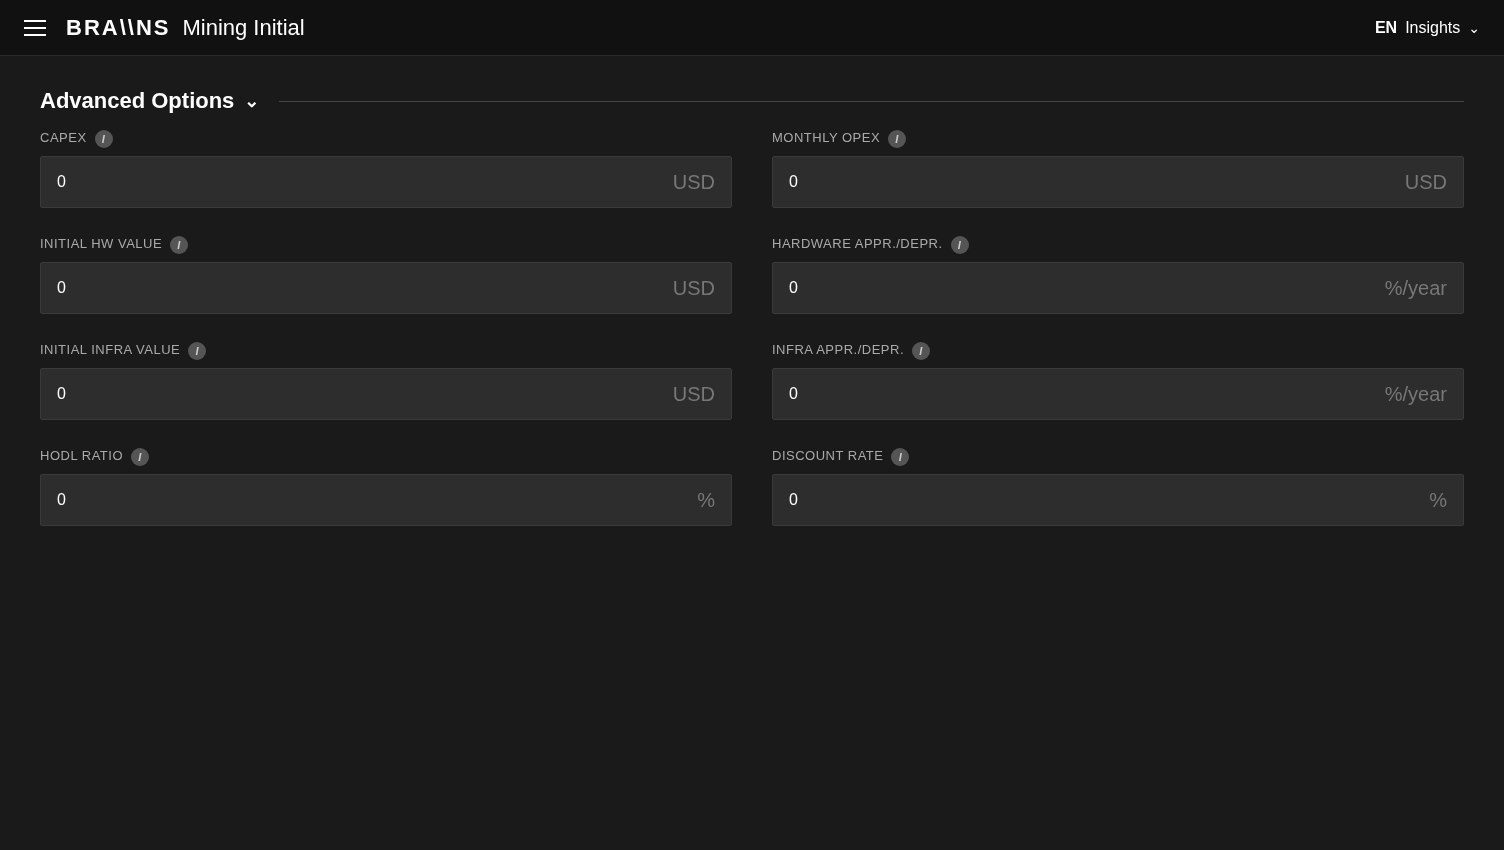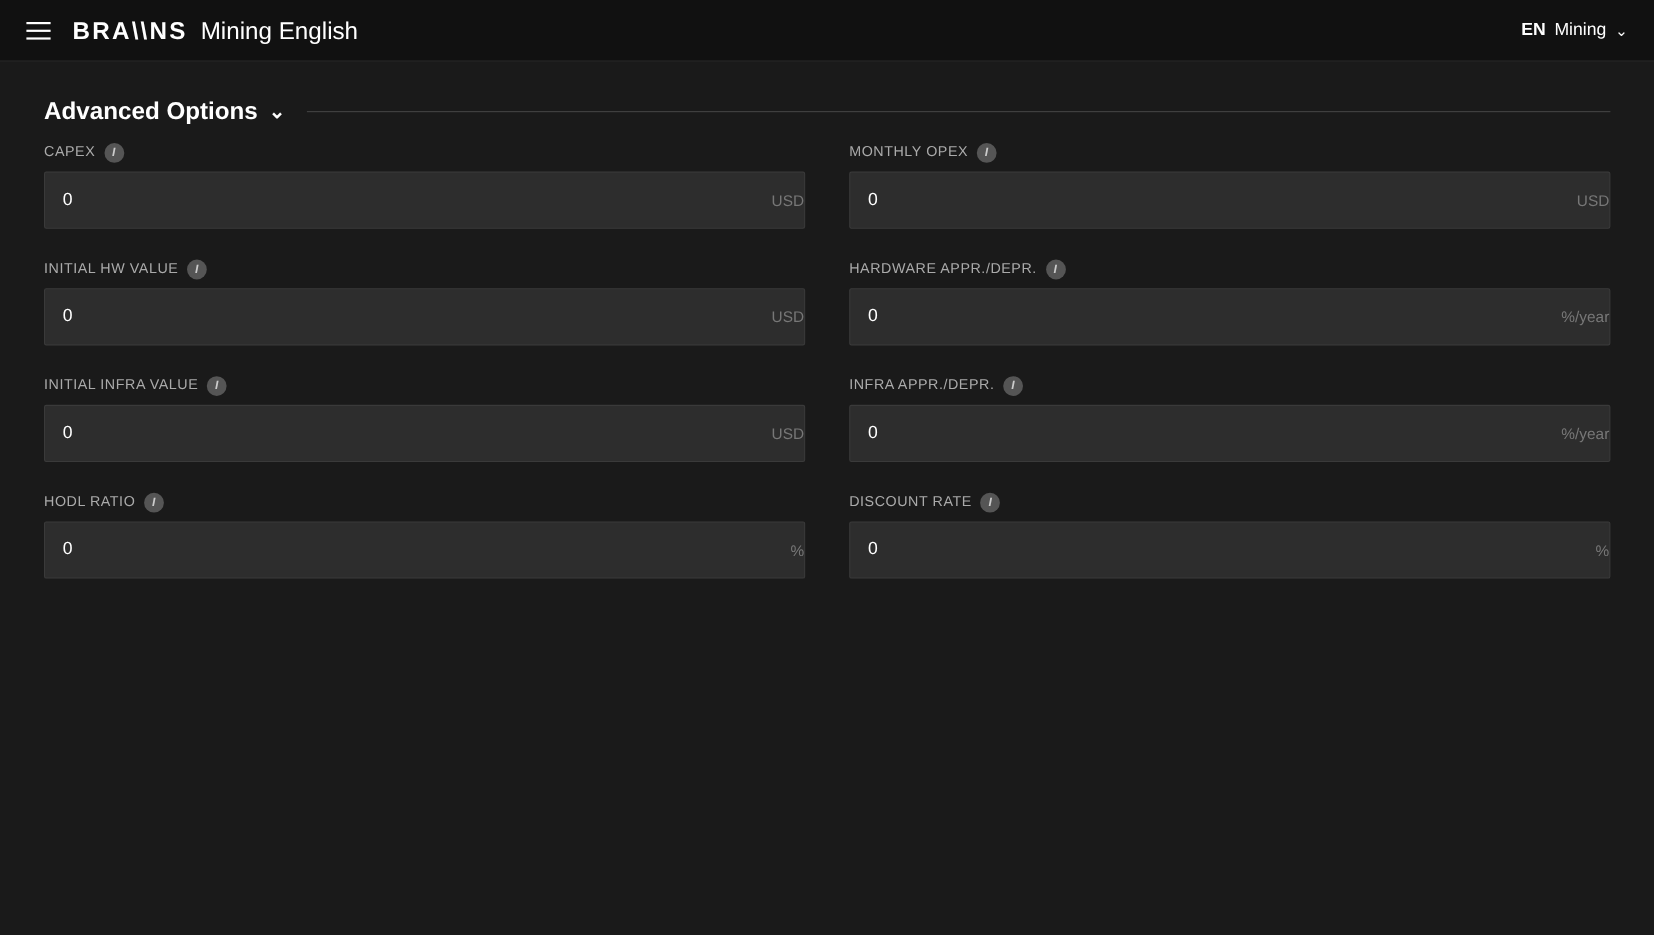--- a/index.html
+++ b/index.html
@@ -178,44 +178,44 @@
       color: #ffffff;
       font-size: 16px;
       font-weight: 400;
       padding: 0 16px;
       flex: 1;
       height: 100%;
     }
 
     .field-unit {
       color: #777777;
-      font-size: 14px;
+      font-size: 20px;
       font-weight: 400;
-      padding-right: 0;
+      padding-right: 16px;
       flex-shrink: 0;
     }
   </style>
 </head>
 <body>
 
 <header class="header">
   <div class="header-left">
     <div class="menu-icon">
       <span></span>
       <span></span>
       <span></span>
     </div>
     <div class="logo-title">
       <span class="logo-text">BRA\\NS</span>
-      <span class="header-title">Mining English</span>
+      <span class="header-title">Mining Initial</span>
     </div>
   </div>
   <div class="header-right">
     <span class="lang-en">EN</span>
-    <span class="lang-full">Mining</span>
+    <span class="lang-full">Insights</span>
     <span class="chevron-down">⌄</span>
   </div>
 </header>
 
 <div class="main-content">
 
   <div class="advanced-options-header">
     <div class="advanced-options-title">
       <span>Advanced Options</span>
       <span class="chevron-down-options">⌄</span>

